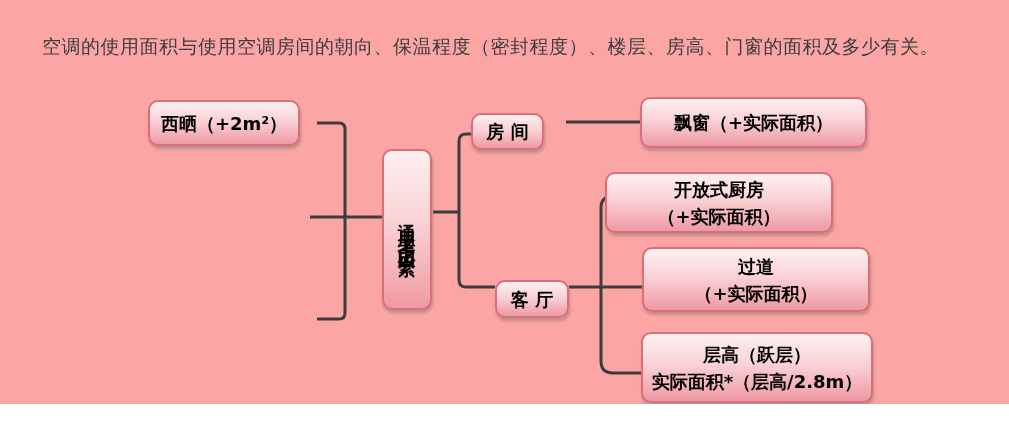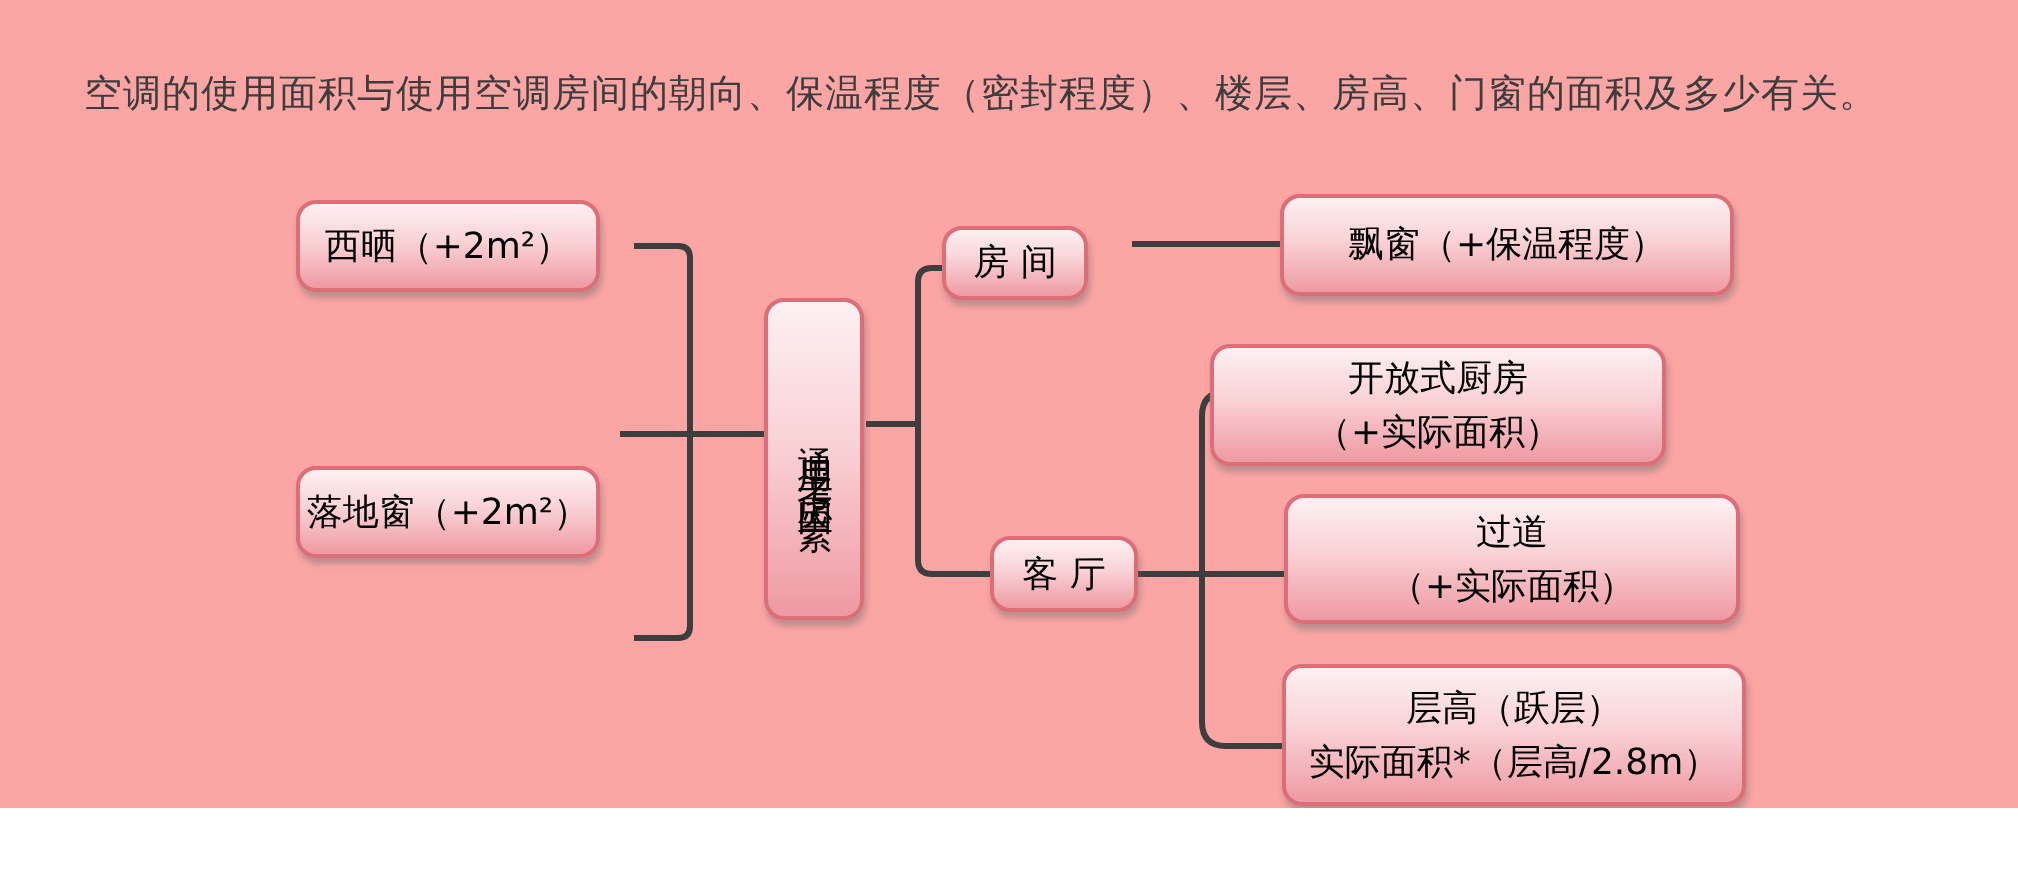--- a/index.html
+++ b/index.html
@@ -18,21 +18,21 @@
   }
   .connectors{position:absolute;left:0;top:0;width:1009px;height:440px;}
   .pnode{
     position:absolute;
     box-sizing:border-box;
     border:2px solid #db6e79;
     border-radius:10px;
     background:linear-gradient(180deg,#fdf0f1 0%,#f9d2d6 45%,#ef99a2 100%);
     box-shadow:1px 3px 3px rgba(110,110,110,.45);
     display:flex;align-items:center;justify-content:center;
-    font-weight:normal;color:#000;
+    font-weight:bold;color:#000;
     font-size:18px;line-height:1.5;
     text-align:center;white-space:pre-line;
   }
   .vert{
     writing-mode:vertical-lr;
     letter-spacing:7px;
     font-size:18px;
   }
 </style>
 </head>
@@ -55,28 +55,27 @@
 
       <path d="M566,122 H641"></path>
 
       <path d="M569,287 H644"></path>
 
       <path d="M641,196 H613 Q601,196 601,208 V361 Q601,373 613,373 H642"></path>
     </g>
   </svg>
 
   <div class="pnode" style="left:148px;top:100px;width:152px;height:46px;">西晒（+2m²）</div>
-  <div class="pnode" style="left:148px;top:233px;width:152px;height:46px;">落地窗（+2m²）</div>
 
   <div class="pnode vert" style="left:382px;top:149px;width:50px;height:161px;">通用考虑因素</div>
 
   <div class="pnode" style="left:471px;top:113px;width:73px;height:37px;">房 间</div>
-  <div class="pnode" style="left:495px;top:268px;width:74px;height:38px;">客 厅</div>
+  <div class="pnode" style="left:495px;top:280px;width:74px;height:38px;">客 厅</div>
 
-  <div class="pnode" style="left:640px;top:97px;width:227px;height:51px;">飘窗（+保温程度）</div>
+  <div class="pnode" style="left:640px;top:97px;width:227px;height:51px;">飘窗（+实际面积）</div>
 
   <div class="pnode" style="left:605px;top:172px;width:228px;height:61px;">开放式厨房
 （+实际面积）</div>
   <div class="pnode" style="left:642px;top:247px;width:228px;height:65px;">过道
 （+实际面积）</div>
   <div class="pnode" style="left:641px;top:332px;width:232px;height:71px;">层高（跃层）
 实际面积*（层高/2.8m）</div>
 
 </div>
 

